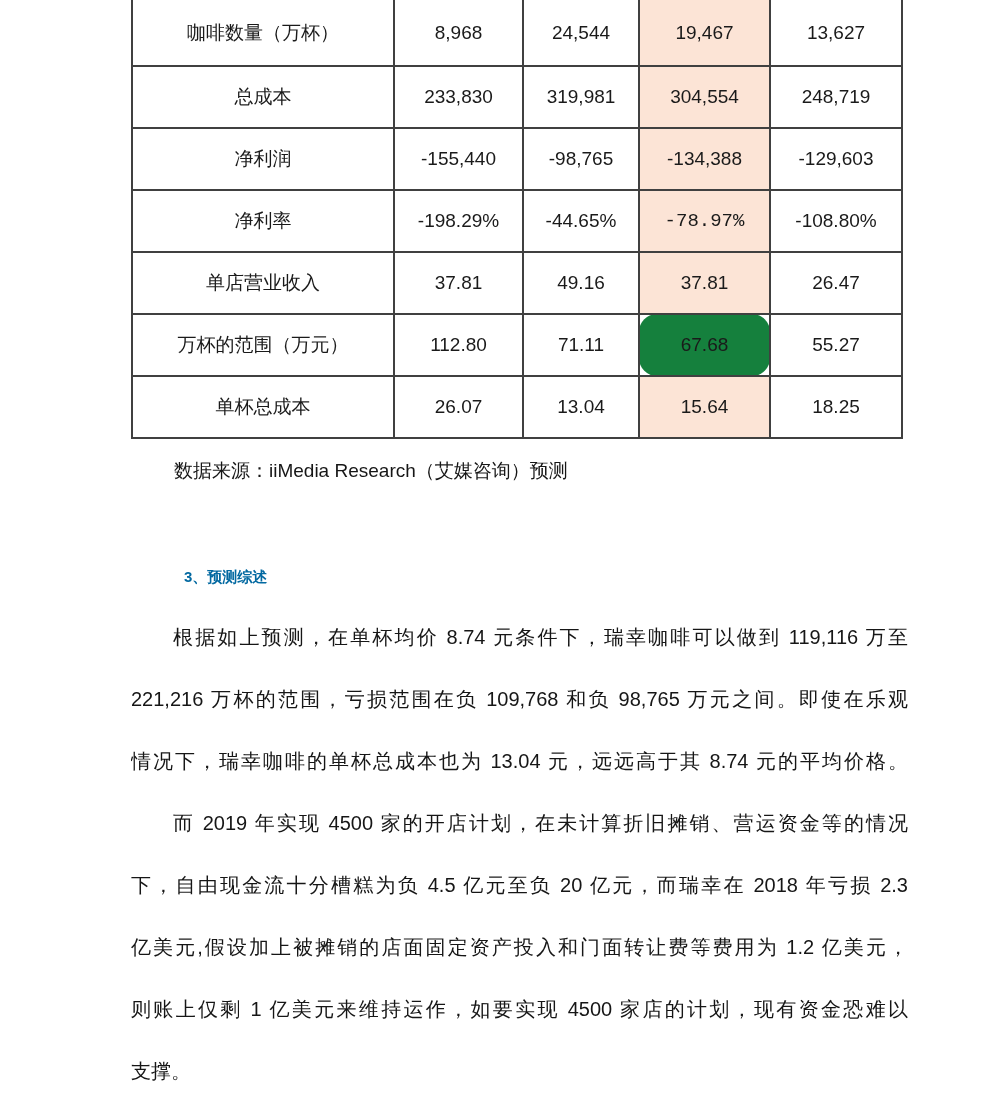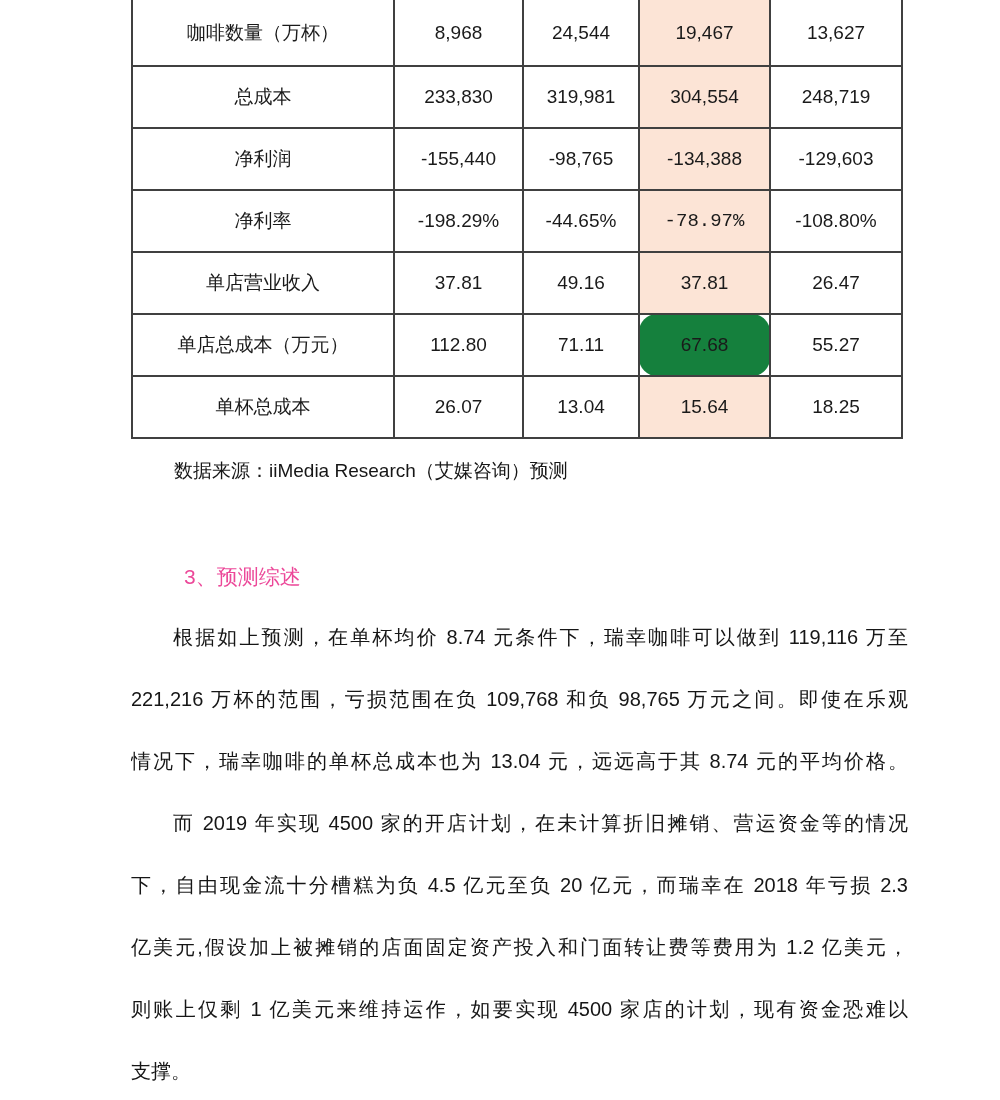--- a/index.html
+++ b/index.html
@@ -35,21 +35,21 @@
   
   .source-note {
     position: absolute; left: 174px; top: 456px;
     font-size: 19px; line-height: 30px; color: #161616;
     white-space: nowrap;
   }
 
   
   .heading {
     position: absolute; left: 184px; top: 561px;
-    font-size: 21px; font-weight: normal; line-height: 32px; color: #ec4899;
+    font-size: 15px; font-weight: bold; line-height: 32px; color: #0369a1;
     white-space: nowrap;
   }
 
   
   .paras {
     position: absolute; left: 131px; top: 606px; width: 777px;
     font-size: 20px; color: #161616;
   }
   .paras .line {
     height: 62px; line-height: 62px;
@@ -103,21 +103,21 @@
             <td>-108.80%</td>
           </tr>
           <tr>
             <td>单店营业收入</td>
             <td>37.81</td>
             <td>49.16</td>
             <td style="background: rgb(252, 228, 214);">37.81</td>
             <td>26.47</td>
           </tr>
           <tr>
-            <td>单店总成本（万元）</td>
+            <td>万杯的范围（万元）</td>
             <td>112.80</td>
             <td>71.11</td>
             <td style="background: #15803d; border-radius: 18px;">67.68</td>
             <td>55.27</td>
           </tr>
           <tr>
             <td>单杯总成本</td>
             <td>26.07</td>
             <td>13.04</td>
             <td style="background: rgb(252, 228, 214);">15.64</td>

